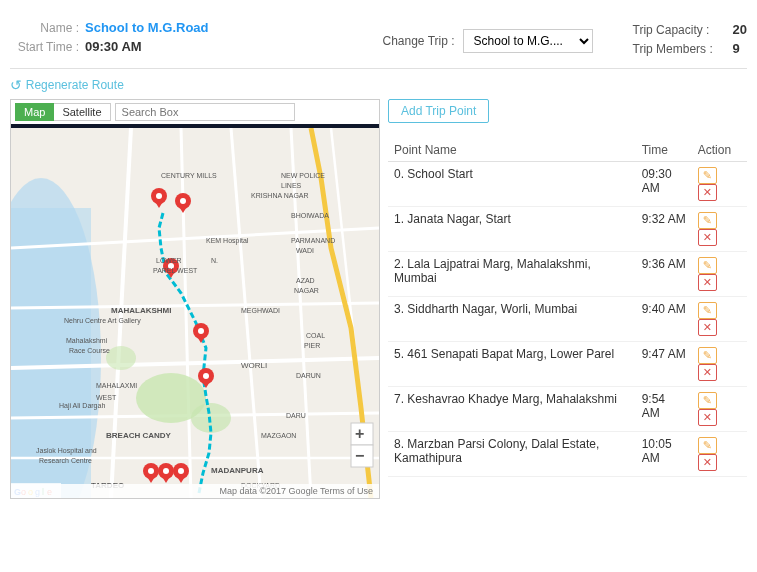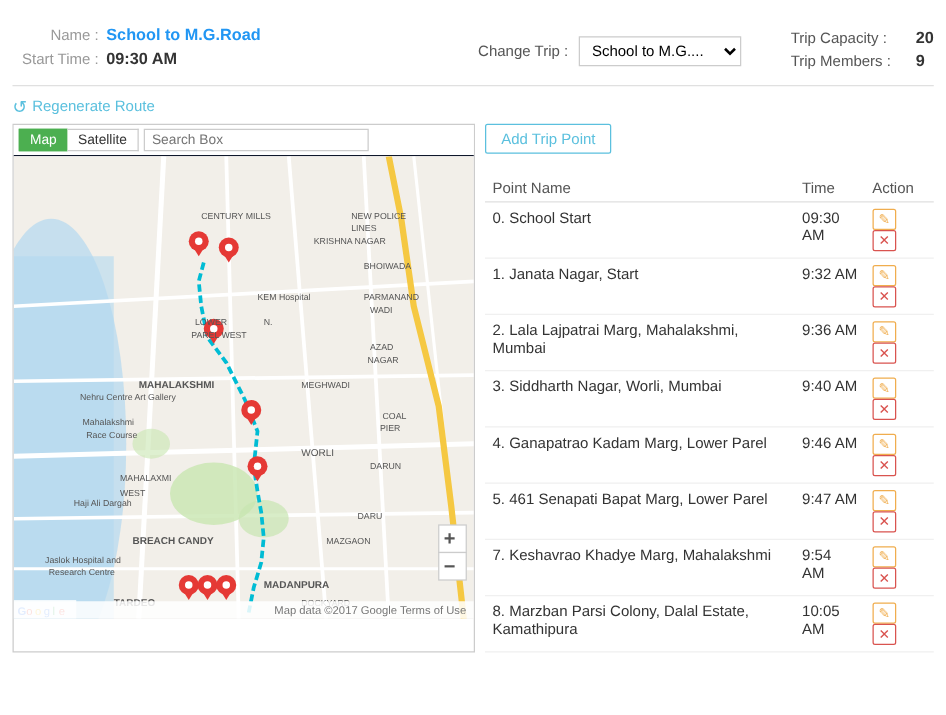--- a/index.html
+++ b/index.html
@@ -27,21 +27,21 @@
     .toolbar-left { display: flex; align-items: center; }
     .regenerate-btn { color: #5bc0de; border: none; background: none; cursor: pointer; font-size: 12px; display: flex; align-items: center; gap: 4px; }
     .toolbar-right { display: flex; gap: 6px; }
     .btn-outline { border: 1px solid #5bc0de; color: #5bc0de; background: #fff; padding: 4px 12px; font-size: 12px; cursor: pointer; border-radius: 2px; }
     
     
     .content-area { display: flex; gap: 8px; }
     
     
     .map-section { flex: 0 0 370px; border: 1px solid #ccc; }
-    .map-controls { display: flex; align-items: center; background: #fff; padding: 3px 4px; border-bottom: 1px solid #0f172a; }
+    .map-controls { display: flex; align-items: center; background: #fff; padding: 3px 4px; border-bottom: 4px solid #0f172a; }
     .map-tab { padding: 2px 8px; font-size: 11px; border: 1px solid #ccc; cursor: pointer; background: #fff; color: #333; }
     .map-tab.active { background: #4CAF50; color: #fff; border-color: #4CAF50; }
     .map-tab:not(:first-child) { border-left: none; }
     .search-box-input { border: 1px solid #ccc; padding: 2px 6px; font-size: 11px; width: 180px; margin-left: 4px; }
     
     .map-area { width: 100%; height: 370px; background: #e8e8e8; position: relative; overflow: hidden; }
     
     
     .right-panel { flex: 1; }
     .add-trip-btn { border: 1px solid #5bc0de; color: #5bc0de; background: #fff; padding: 4px 12px; font-size: 12px; cursor: pointer; border-radius: 2px; margin-bottom: 8px; }
@@ -290,31 +290,20 @@
       <span>Siddharth Nagar, Worli, Mumbai</span>
     </td>
     <td class="time-col">9:40 AM</td>
     <td>
       <button class="action-btn" title="Edit">✎</button>
       <button class="action-btn delete" title="Delete">✕</button>
     </td>
   </tr>
             <tr>
     <td>
-      <span>4.</span> 
-      <span>Ganapatrao Kadam Marg, Lower Parel</span>
-    </td>
-    <td class="time-col">9:46 AM</td>
-    <td>
-      <button class="action-btn" title="Edit">✎</button>
-      <button class="action-btn delete" title="Delete">✕</button>
-    </td>
-  </tr>
-            <tr>
-    <td>
       <span>5.</span> 
       <span>461 Senapati Bapat Marg, Lower Parel</span>
     </td>
     <td class="time-col">9:47 AM</td>
     <td>
       <button class="action-btn" title="Edit">✎</button>
       <button class="action-btn delete" title="Delete">✕</button>
     </td>
   </tr>
             <tr>

